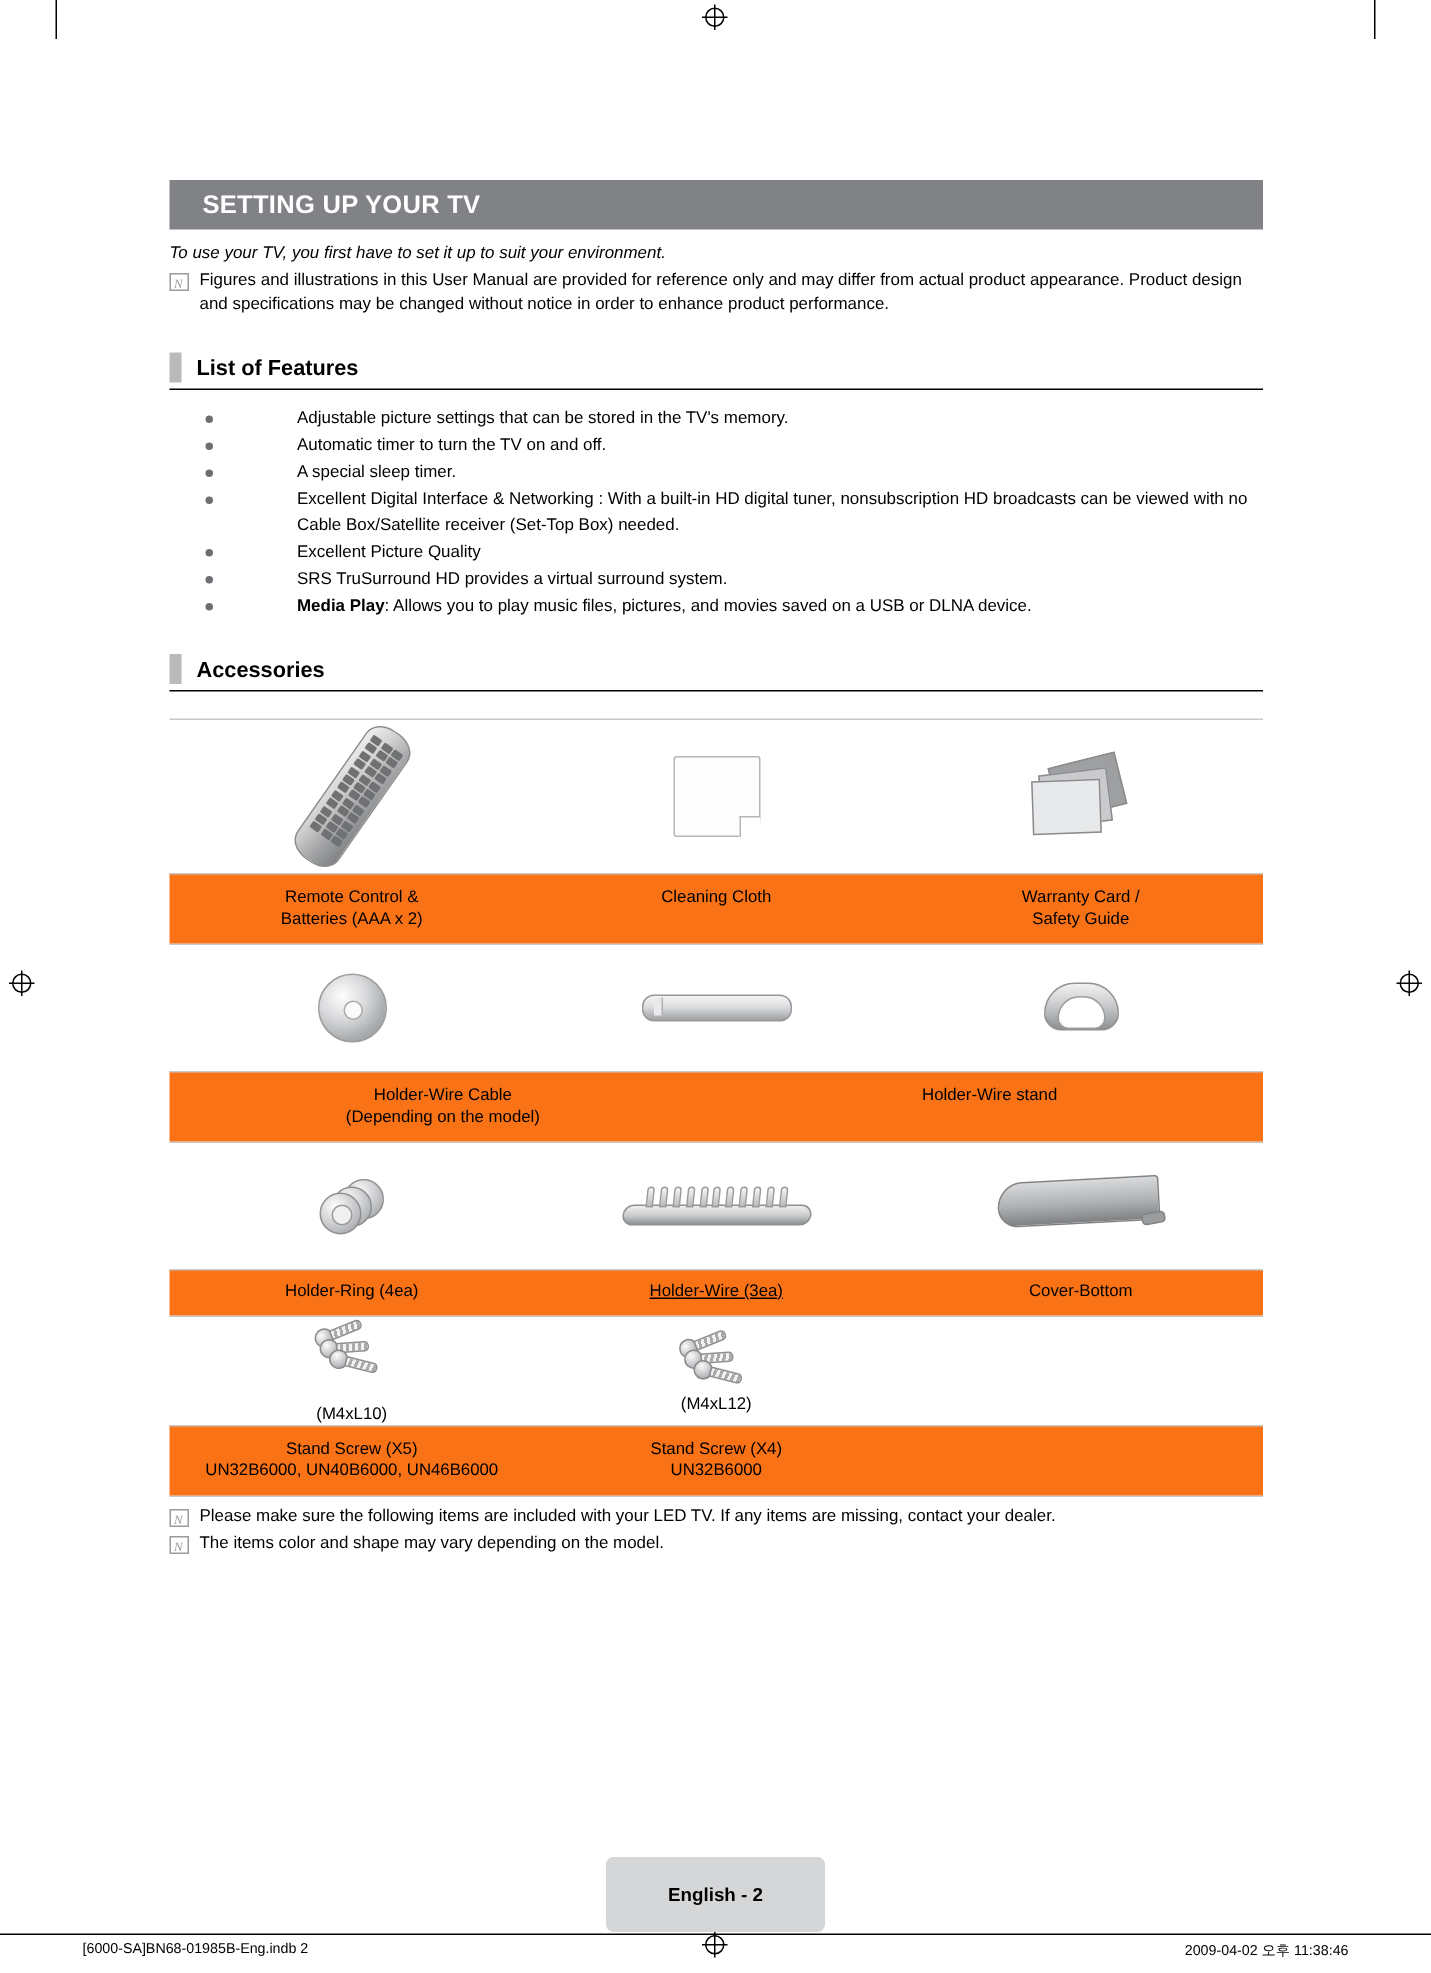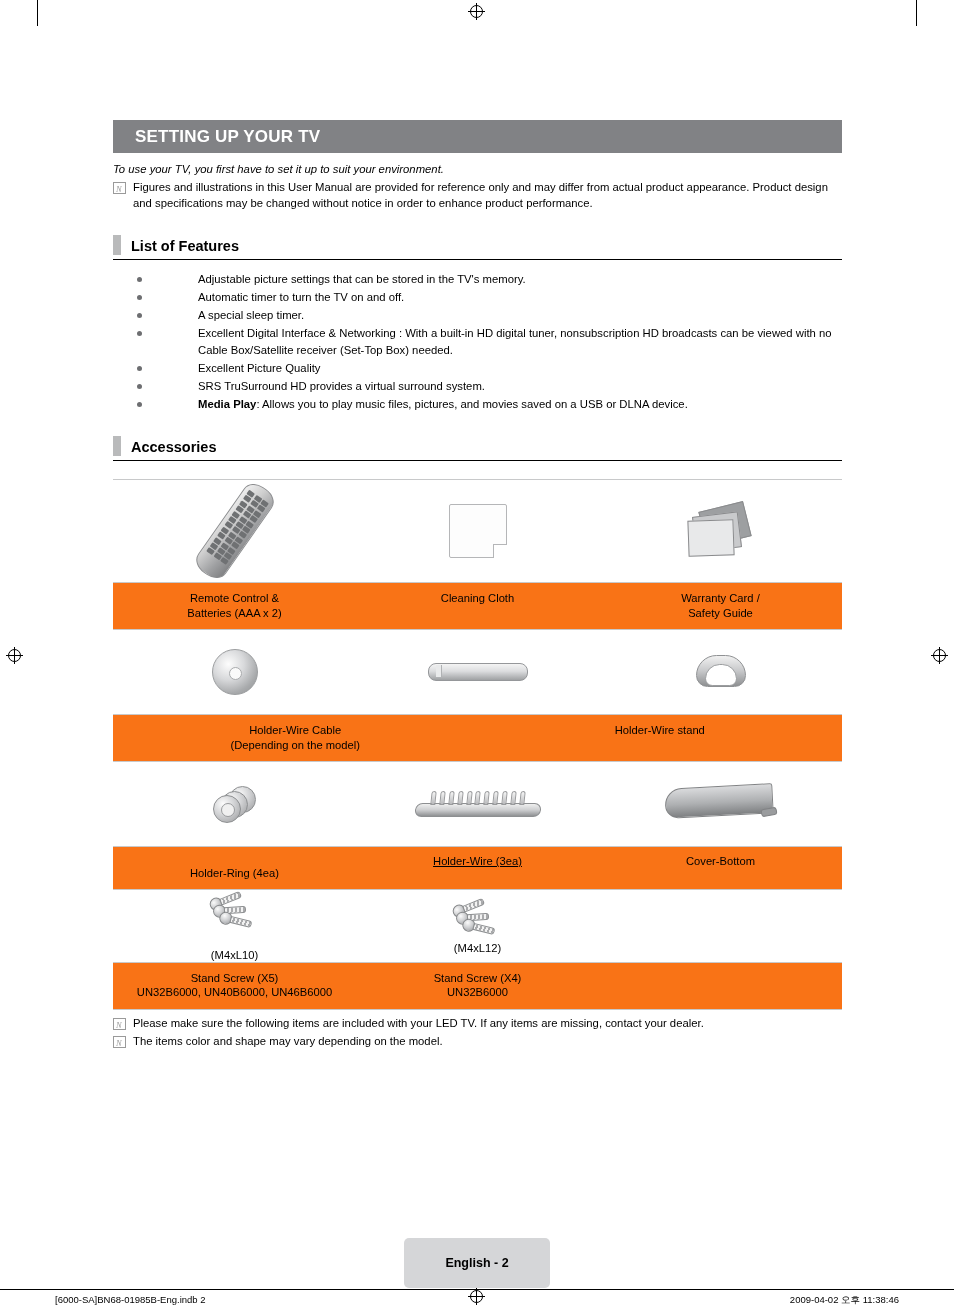--- a/index.html
+++ b/index.html
@@ -673,21 +673,21 @@
           </div>
         </div>
         <div class="acc-cell">
           <div class="cover-bottom">
             <div class="shape"></div>
             <div class="tip"></div>
           </div>
         </div>
       </div>
       <div class="acc-labels">
-        <div class="acc-label" style="white-space:pre-line;margin-top:12px;">Holder-Ring (4ea)</div>
+        <div class="acc-label" style="white-space:pre-line;">Holder-Ring (4ea)</div>
         <div class="acc-label" style="white-space:pre-line;text-decoration:underline;">Holder-Wire (3ea)</div>
         <div class="acc-label" style="white-space:pre-line;">Cover-Bottom</div>
       </div>
     </div>
 
     <div class="acc-block">
       <div class="acc-images" style="height:72px;">
         <div class="acc-cell" style="flex-direction:column;gap:14px;">
           <div class="screws">
             <div class="screw s-a">

